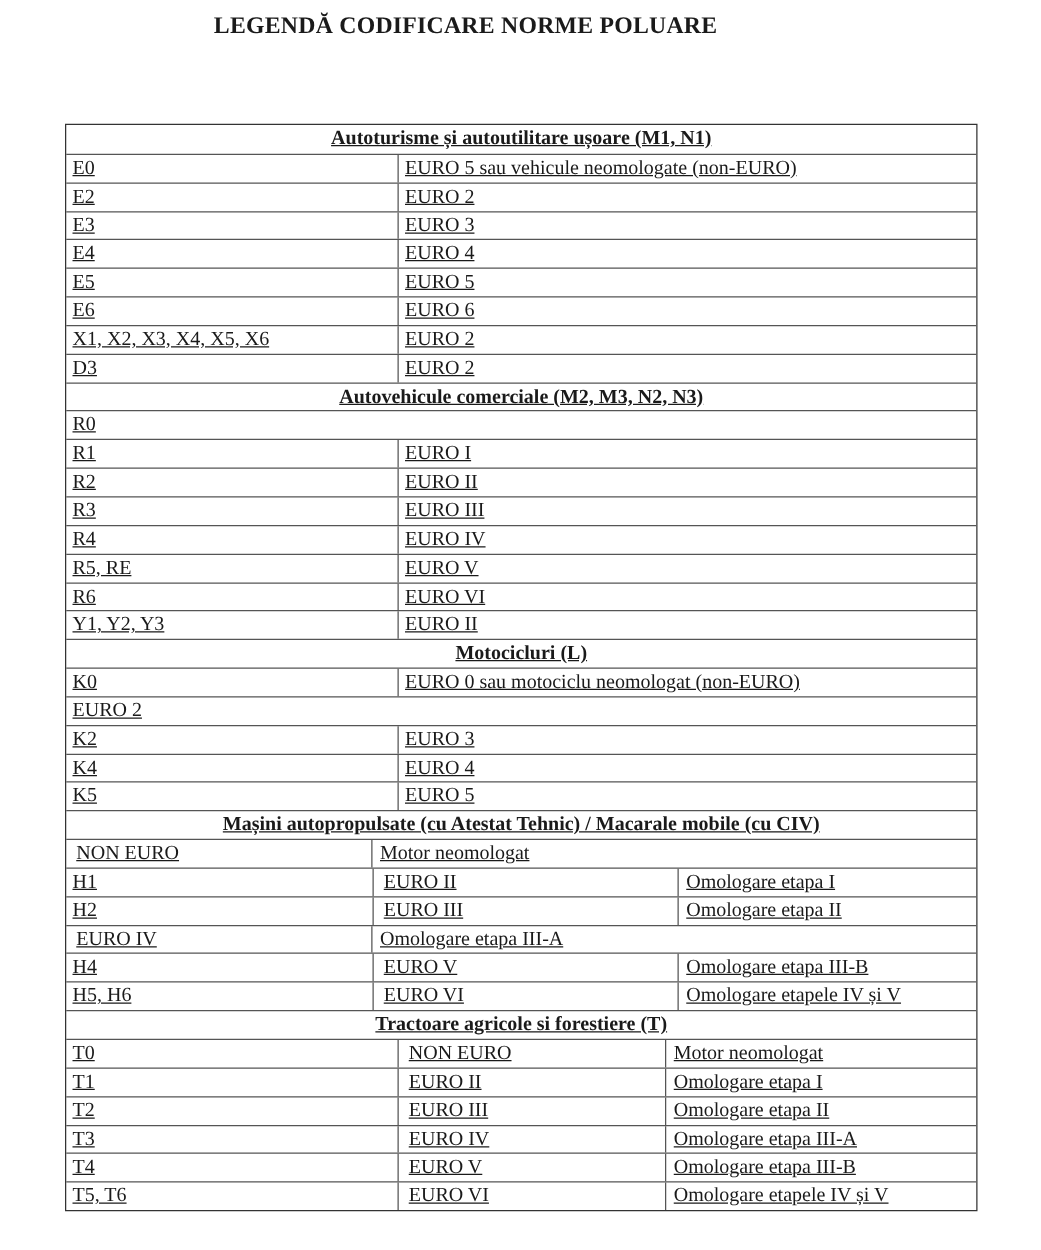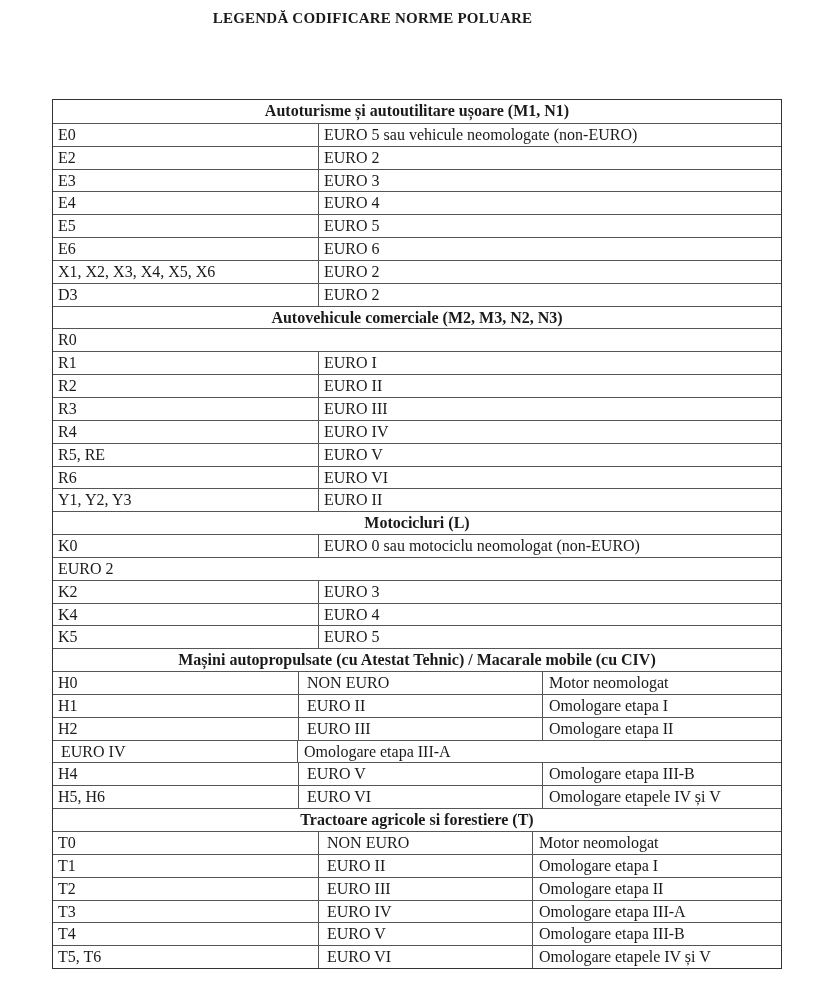--- a/index.html
+++ b/index.html
@@ -1,21 +1,21 @@
 <!DOCTYPE html>
 <html><head>
 <meta charset="utf-8">
 <style>
   html, body { margin:0; padding:0; background:#ffffff; }
   body { width:833px; height:1000px; position:relative; overflow:hidden;
          font-family:"Liberation Serif","DejaVu Serif",serif; color:#1a1a1a; }
   .title { position:absolute; left:0; width:745px; top:10px; text-align:center;
-           font-weight:bold; font-size:15px; letter-spacing:0.2px; }
+           font-weight:bold; font-size:19px; letter-spacing:0.2px; }
   .tbl { position:absolute; left:52px; top:99px; width:730px; border:1.5px solid #333; box-sizing:border-box; }
-  .row { display:flex; border-top:1px solid #555; box-sizing:border-box; height:22.85px; }
+  .row { display:flex; border-top:1px solid #555; box-sizing:border-box; height:22.85px;text-decoration:underline; }
   .row:first-child { border-top:none; }
   .cell { box-sizing:border-box; padding-left:5px; font-size:16px; line-height:22px; white-space:nowrap; overflow:hidden; }
   .cell + .cell { border-left:1px solid #555; }
   .sec { justify-content:center; font-weight:bold; font-size:15.5px; }
   .sec .cell { padding-left:0; text-align:center; width:100%; }
   .two .c1 { width:265px; }
   .two .c2 { flex:1; }
   .h3 .c1 { width:245px; }
   .h3 .c2 { width:244px; padding-left:8px; }
   .h3 .c3 { flex:1; padding-left:6px; }
@@ -117,21 +117,20 @@
       <div class="cell c2">EURO 4</div>
     </div>
     <div class="row two">
       <div class="cell c1">K5</div>
       <div class="cell c2">EURO 5</div>
     </div>
     <div class="row sec">
       <div class="cell">Mașini autopropulsate (cu Atestat Tehnic) / Macarale mobile (cu CIV)</div>
     </div>
     <div class="row h3">
-      <div class="cell c1">H0</div>
       <div class="cell c2">NON EURO</div>
       <div class="cell c3">Motor neomologat</div>
     </div>
     <div class="row h3">
       <div class="cell c1">H1</div>
       <div class="cell c2">EURO II</div>
       <div class="cell c3">Omologare etapa I</div>
     </div>
     <div class="row h3">
       <div class="cell c1">H2</div>

